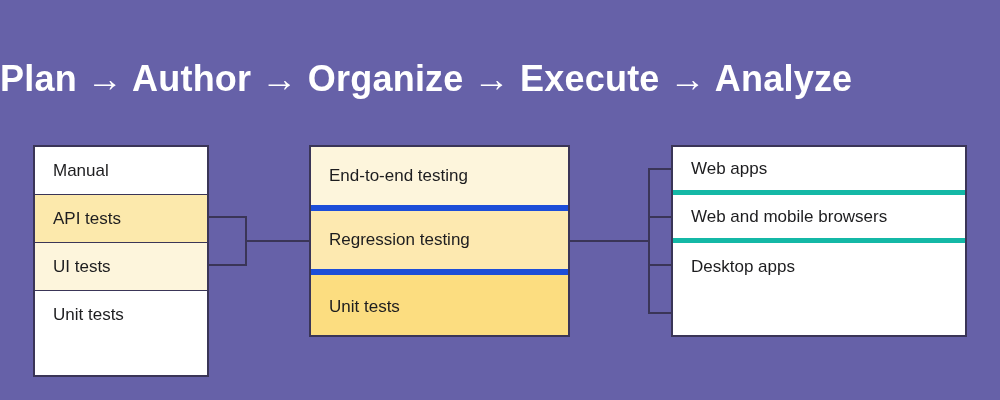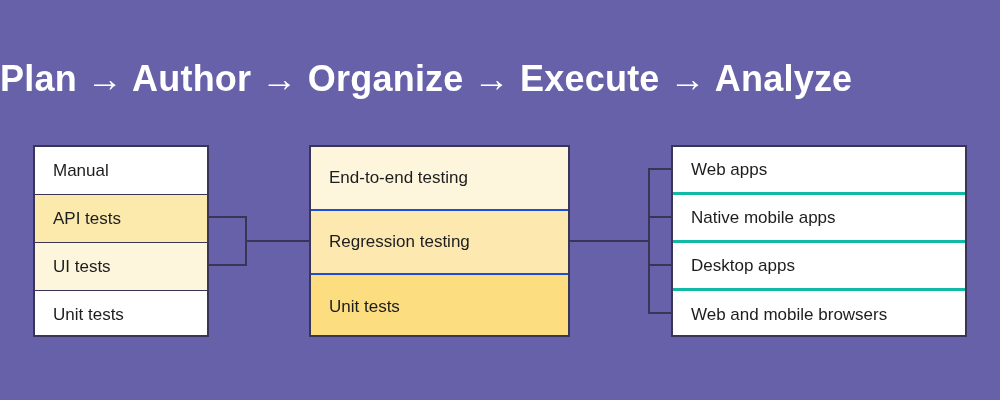--- a/index.html
+++ b/index.html
@@ -50,51 +50,51 @@
     font-size: 17px;
     color: #1d1d1f;
     white-space: nowrap;
   }
 
   
   #stack-left {
     left: 33px;
     top: 145px;
     width: 176px;
-    height: 192px;
+    height: 232px;
   }
   #stack-left .row {
     height: 48px;
     border-bottom: 1px solid #3a3557;
   }
   #stack-left .row:last-child { border-bottom: none; }
 
   
   #stack-mid {
     left: 309px;
     top: 145px;
     width: 261px;
     height: 192px;
   }
   #stack-mid .row {
     height: 64px;
-    border-bottom: 2px solid #1d4ed8;
+    border-bottom: 6px solid #1d4ed8;
   }
   #stack-mid .row:last-child { border-bottom: none; }
 
   
   #stack-right {
     left: 671px;
     top: 145px;
     width: 296px;
     height: 192px;
   }
   #stack-right .row {
     height: 48px;
-    border-bottom: 3px solid #14b8a6;
+    border-bottom: 5px solid #14b8a6;
   }
   #stack-right .row:last-child { border-bottom: none; }
 
   
   .fill-white  { background: #ffffff; }
   .fill-tint1  { background: #fdf5dc; }
   .fill-tint2  { background: #fce9ac; }
   .fill-tint3  { background: #fde9b0; text-align: center; }
   .fill-tint4  { background: #fcdd80; }
 
@@ -150,23 +150,20 @@
   <div class="line h" style="left:648px; top:168px; width:25px;"></div>
   <div class="line h" style="left:648px; top:216px; width:25px;"></div>
   <div class="line h" style="left:648px; top:264px; width:25px;"></div>
   <div class="line h" style="left:648px; top:312px; width:25px;"></div>
 
   <div class="stack" id="stack-right">
     <div class="row fill-white">
       <span>Web apps</span>
     </div>
     <div class="row fill-white">
-      <span>Native mobile apps</span>
+      <span>Web and mobile browsers</span>
     </div>
     <div class="row fill-white">
       <span>Desktop apps</span>
-    </div>
-    <div class="row fill-white">
-      <span>Web and mobile browsers</span>
     </div>
   </div>
 
 </div>
 
 </body></html>

